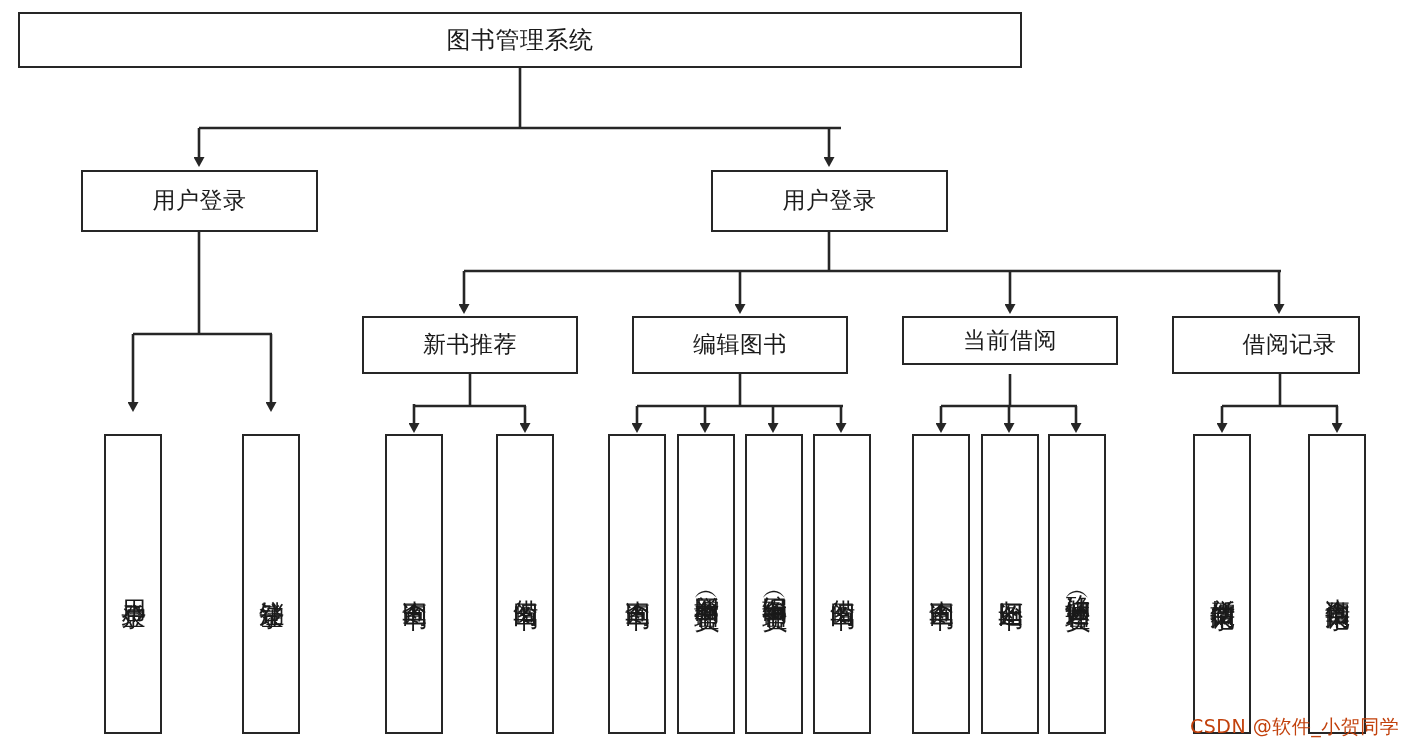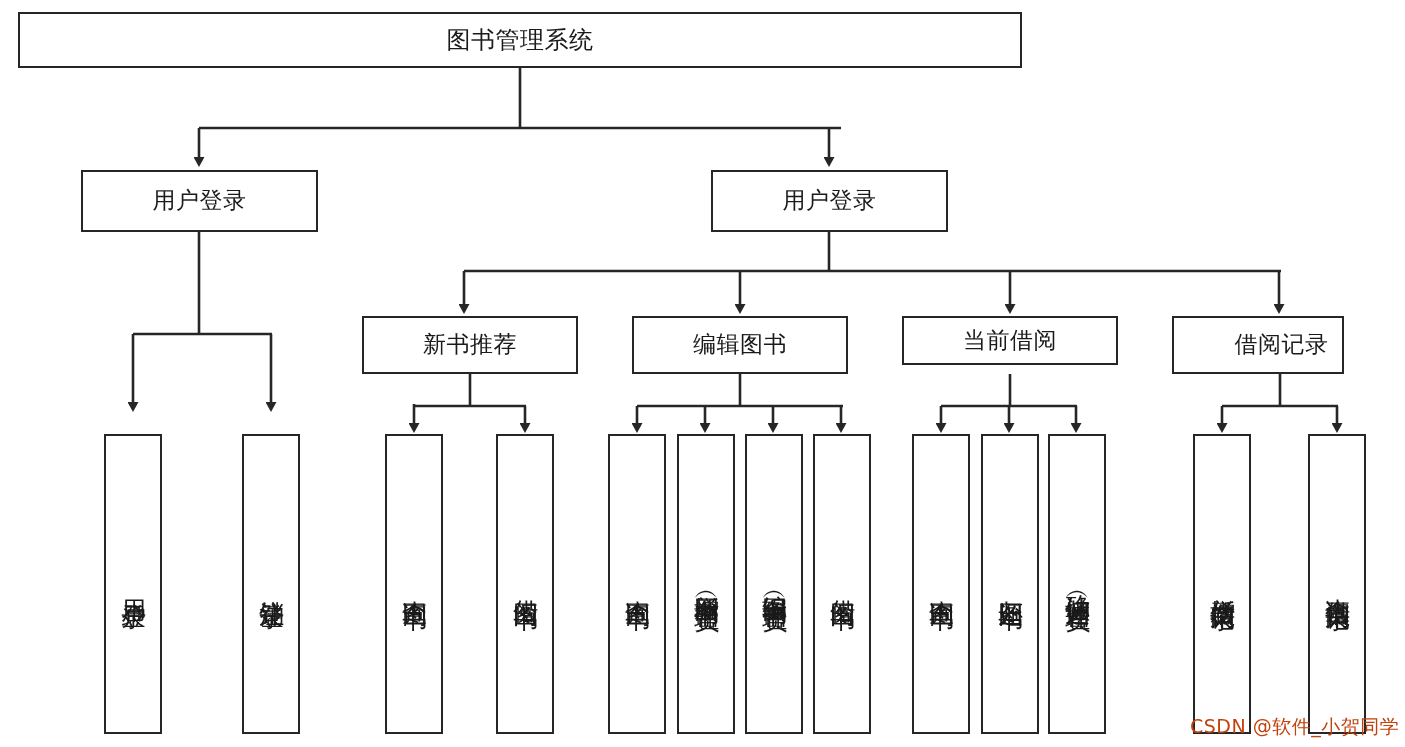--- a/index.html
+++ b/index.html
@@ -142,21 +142,21 @@
 
   <div class="node horiz" style="left:362px; top:316px; width:216px; height:58px;">
     <span class="node-label">新书推荐</span>
   </div>
   <div class="node horiz" style="left:632px; top:316px; width:216px; height:58px;">
     <span class="node-label">编辑图书</span>
   </div>
   <div class="node horiz" style="left:902px; top:316px; width:216px; height:49px;">
     <span class="node-label">当前借阅</span>
   </div>
-  <div class="node horiz" style="left:1172px; top:316px; width:172px; height:58px;padding-left:47px;">
+  <div class="node horiz" style="left:1172px; top:316px; width:188px; height:58px;padding-left:47px;">
     <span class="node-label">借阅记录</span>
   </div>
 
   <div class="node vert" style="left:104px; top:434px; width:58px; height:300px;">
     <span class="node-label">用户登录</span>
   </div>
   <div class="node vert" style="left:242px; top:434px; width:58px; height:300px;">
     <span class="node-label">注销登录</span>
   </div>
 

